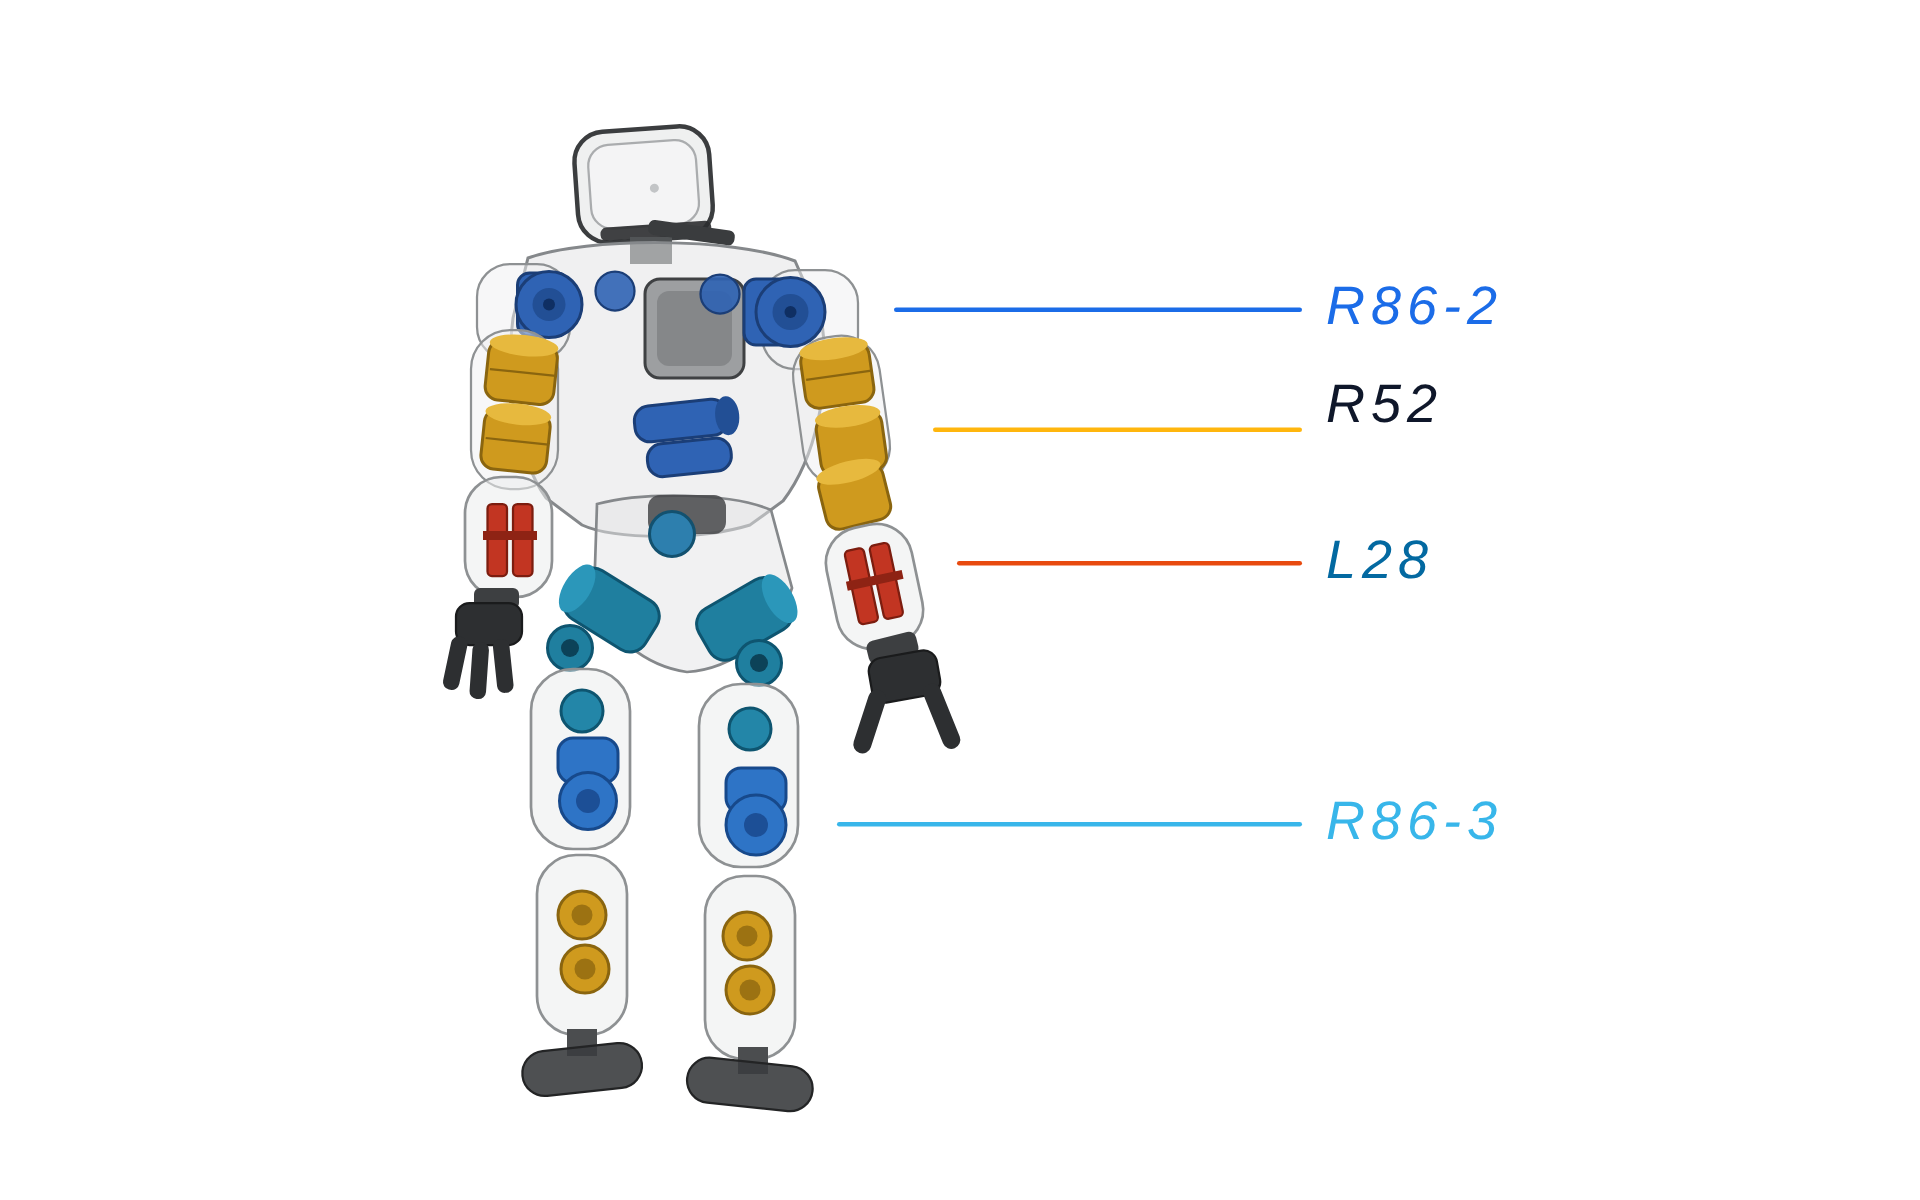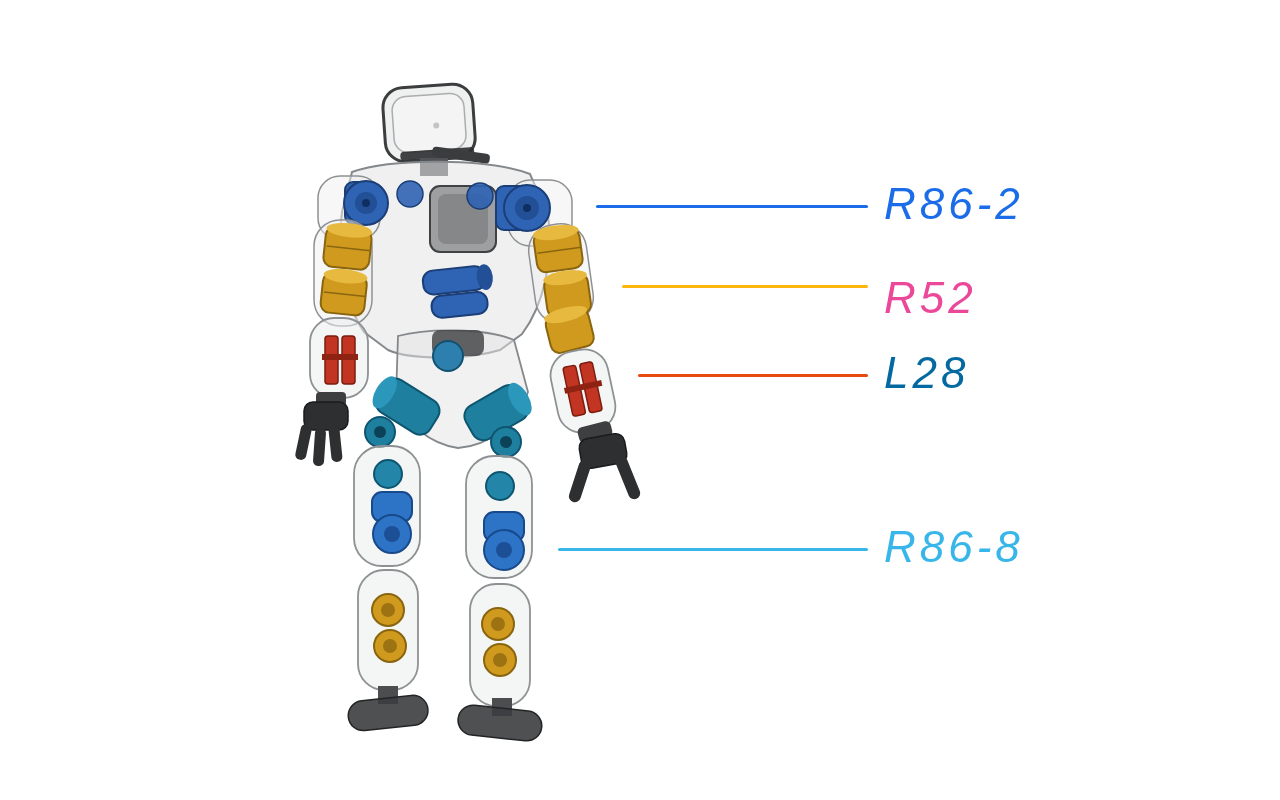--- a/index.html
+++ b/index.html
@@ -23,21 +23,21 @@
   }
   .callout-line {
     position: absolute;
     height: 3px;
     border-radius: 2px;
   }
   .callout-label {
     position: absolute;
     transform: translateY(-52%);
     font-style: italic;
-    font-size: 44px;
+    font-size: 36px;
     font-weight: 400;
     letter-spacing: 4px;
     white-space: nowrap;
     line-height: 1;
   }
 </style>
 </head>
 <body>
 
 <div class="stage">
@@ -196,26 +196,26 @@
     </g>
   </svg>
 
   <div>
     <div class="callout-line" style="left: 596px; top: 205px; width: 272px; background: rgb(27, 108, 232);"></div>
     <div class="callout-label" style="left: 884px; top: 205px; color: rgb(27, 108, 232);">R86-2</div>
   </div>
 
   <div>
     <div class="callout-line" style="left: 622px; top: 285px; width: 246px; background: rgb(255, 182, 13);"></div>
-    <div class="callout-label" style="left: 884px; top: 299px; color: #ec4899;">R52</div>
+    <div class="callout-label" style="left: 884px; top: 270px; color: #0f172a;">R52</div>
   </div>
 
   <div>
     <div class="callout-line" style="left: 638px; top: 374px; width: 230px; background: rgb(232, 74, 15);"></div>
     <div class="callout-label" style="left: 884px; top: 374px; color: #0369a1;">L28</div>
   </div>
 
   <div>
     <div class="callout-line" style="left: 558px; top: 548px; width: 310px; background: rgb(56, 182, 234);"></div>
-    <div class="callout-label" style="left: 884px; top: 548px; color: rgb(56, 182, 234);">R86-8</div>
+    <div class="callout-label" style="left: 884px; top: 548px; color: rgb(56, 182, 234);">R86-3</div>
   </div>
 
 </div>
 
 </body></html>

